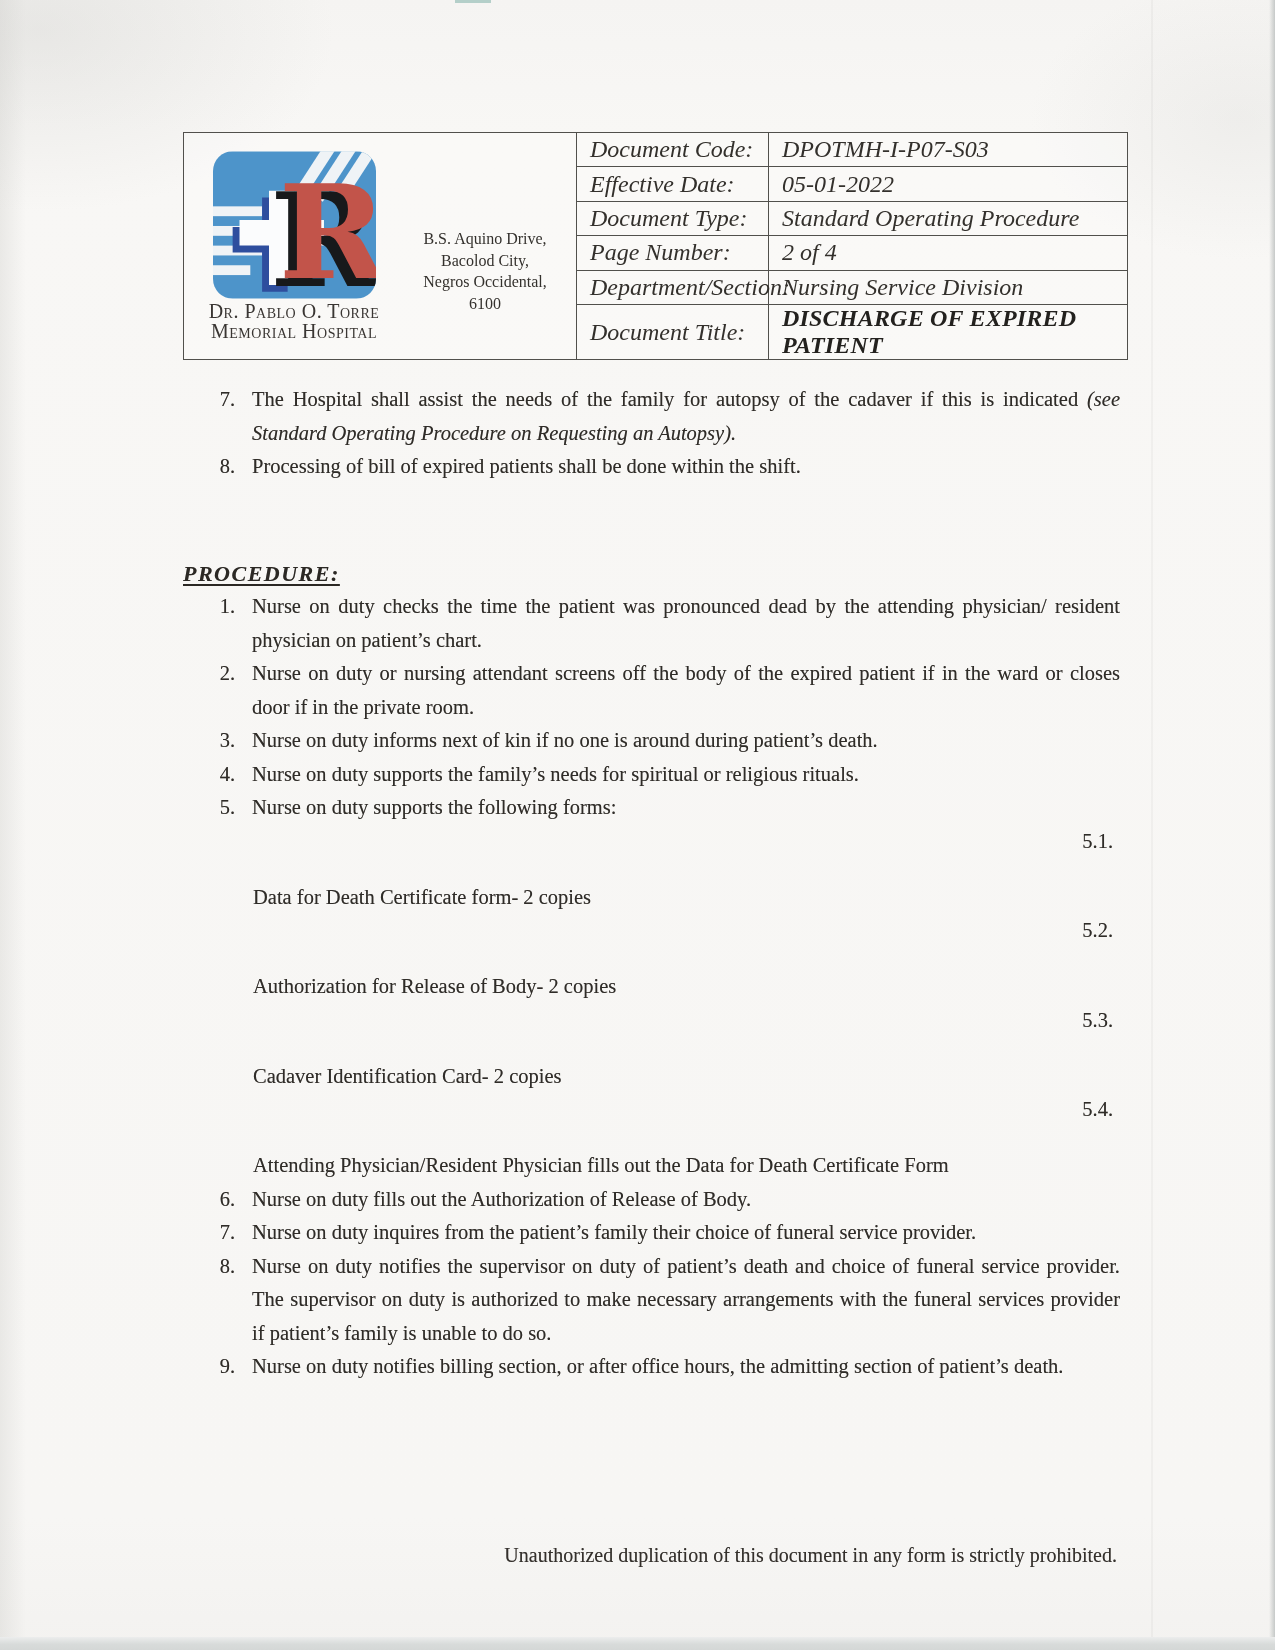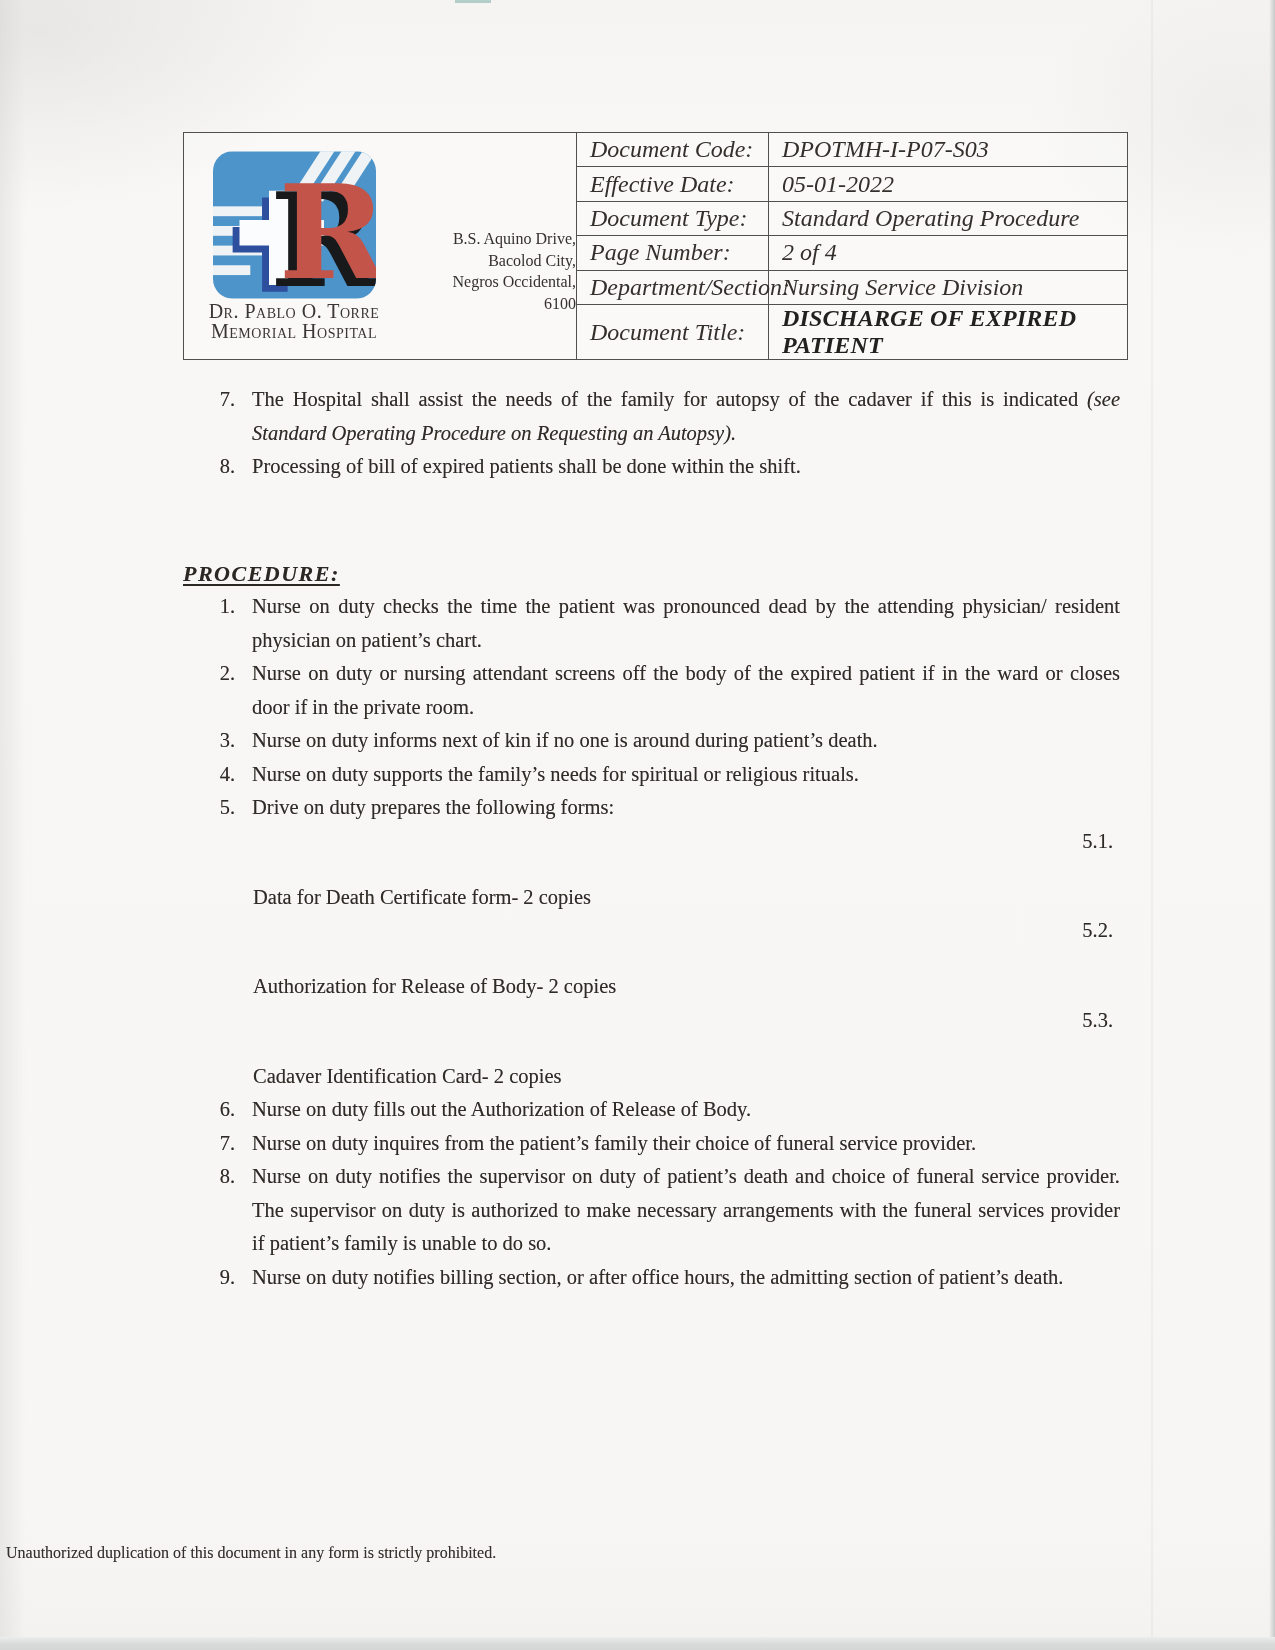--- a/index.html
+++ b/index.html
@@ -26,41 +26,41 @@
   .scan-teal-mark{position:absolute;left:455px;top:0;width:36px;height:3px;background:#a8c8c2;opacity:.85;}
 
   
   .hdr{position:absolute;left:183px;top:132px;width:945px;height:228px;
     border:1px solid #51504c;display:flex;box-sizing:border-box;background:rgba(255,255,255,.25);}
   .hdr-left{width:393px;flex:0 0 393px;border-right:1px solid #51504c;box-sizing:border-box;display:flex;}
   .logo-col{width:200px;margin-left:10px;padding-top:17px;text-align:center;}
   .hosp-logo{display:block;margin:0 auto;}
   .hosp-name{margin-top:1px;font-variant:small-caps;font-size:20px;line-height:20px;
     letter-spacing:.5px;color:#3a3633;white-space:nowrap;}
-  .addr-col{flex:1;text-align:right;padding-top:95px;font-size:16px;line-height:21.5px;color:#34312d;}
+  .addr-col{flex:1;text-align:center;padding-top:95px;font-size:16px;line-height:21.5px;color:#34312d;}
   .hdr-right{flex:1;display:grid;grid-template-columns:192px 1fr;grid-template-rows:repeat(6,1fr);}
   .hcell{display:flex;align-items:center;padding:0 13px;font-size:24px;color:#33302c;
     border-bottom:1px solid #51504c;box-sizing:border-box;font-style:italic;}
   .hcell.last{border-bottom:none;}
   .hcell.lbl{border-right:1px solid #51504c;}
   .hcell.bold{font-weight:bold;letter-spacing:.2px;color:#23211e;}
 
   
   .doc-body{position:absolute;left:183px;top:383px;width:937px;
     font-size:20.5px;line-height:33.5px;color:#2f2c28;
     text-shadow:0 0 .4px rgba(60,55,50,.45);}
   .row{display:flex;}
   .num{flex:0 0 69px;text-align:right;padding-right:17px;box-sizing:border-box;}
   .txt{flex:1;text-align:justify;}
   .row.sub{margin-left:70px;flex-direction:column;}
   .row.sub .num{flex:0 0 56px;padding-right:7px;}
   .proc-heading{margin:73px 0 0 0;font-weight:bold;font-size:22px;letter-spacing:1.5px;
     text-decoration:underline;text-underline-offset:3px;text-decoration-thickness:2px;color:#2b2824;font-style:italic;}
-  .footer{position:absolute;top:1544px;left:0;right:158px;
-    font-size:16px;color:#34302c;text-shadow:0 0 .4px rgba(60,55,50,.4);padding-left:6px;}
+  .footer{position:absolute;top:1544px;left:0;right:158px;text-align:right;
+    font-size:20px;color:#34302c;text-shadow:0 0 .4px rgba(60,55,50,.4);padding-left:6px;}
 </style>
 </head>
 <body>
 
 <div class="page">
 
   <div class="scan-teal-mark"></div>
   <div class="scan-vline"></div>
 
   <div class="hdr">
@@ -141,34 +141,38 @@
     <div class="row">
       <span class="num">3.</span>
       <span class="txt">Nurse on duty informs next of kin if no one is around during patient’s death.</span>
     </div>
     <div class="row">
       <span class="num">4.</span>
       <span class="txt">Nurse on duty supports the family’s needs for spiritual or religious rituals.</span>
     </div>
     <div class="row">
       <span class="num">5.</span>
-      <span class="txt">Drive on duty prepares the following forms:</span>
+      <span class="txt">Nurse on duty supports the following forms:</span>
     </div>
 
     <div class="row sub">
       <span class="num">5.1.</span>
       <span class="txt">Data for Death Certificate form- 2 copies</span>
     </div>
     <div class="row sub">
       <span class="num">5.2.</span>
       <span class="txt">Authorization for Release of Body- 2 copies</span>
     </div>
     <div class="row sub">
       <span class="num">5.3.</span>
       <span class="txt">Cadaver Identification Card- 2 copies</span>
+    </div>
+    <div class="row sub">
+      <span class="num">5.4.</span>
+      <span class="txt">Attending Physician/Resident Physician fills out the Data for Death Certificate Form</span>
     </div>
 
     <div class="row">
       <span class="num">6.</span>
       <span class="txt">Nurse on duty fills out the Authorization of Release of Body.</span>
     </div>
     <div class="row">
       <span class="num">7.</span>
       <span class="txt">Nurse on duty inquires from the patient’s family their choice of funeral service provider.</span>
     </div>

